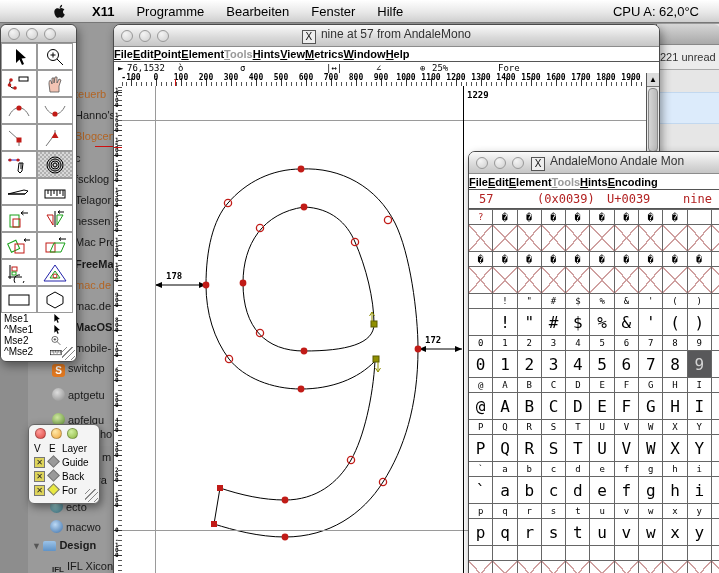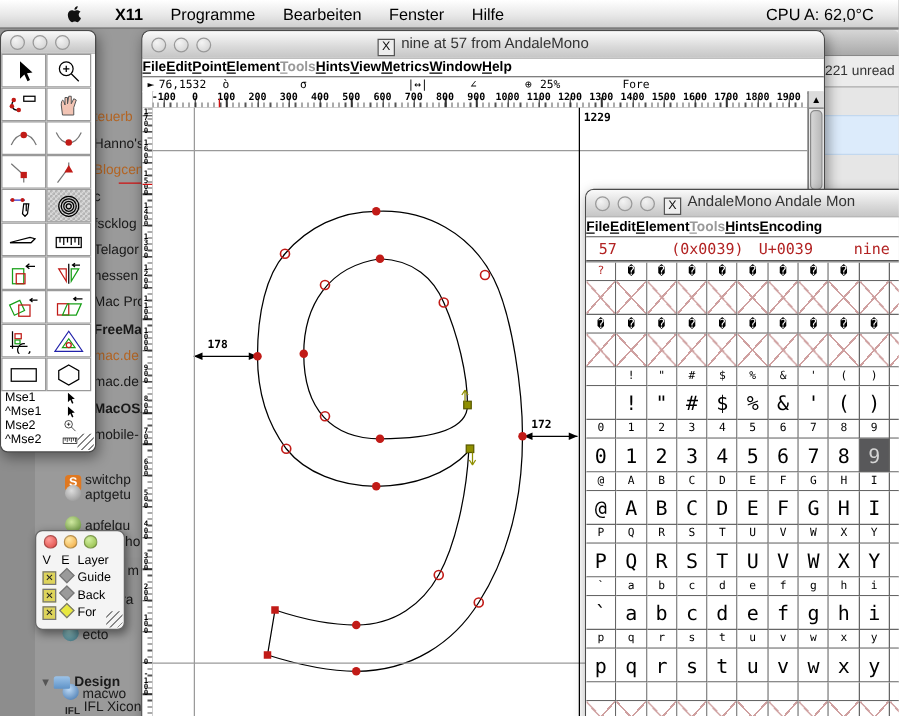--- a/index.html
+++ b/index.html
@@ -133,28 +133,28 @@
     <div class="sbitem" style="left: 75px; top: 151.6px;"><span>c</span></div>
     <div class="sbitem" style="left: 75px; top: 172.8px;"><span>fscklog</span></div>
     <div class="sbitem" style="left: 75px; top: 194px;"><span>Telagor</span></div>
     <div class="sbitem" style="left: 75px; top: 215.2px;"><span>nessen</span></div>
     <div class="sbitem" style="left: 75px; top: 236.4px;"><span>Mac Pro</span></div>
     <div class="sbitem bold" style="left: 75px; top: 257.6px;"><span>FreeMa</span></div>
     <div class="sbitem orange" style="left: 75px; top: 278.8px;"><span>mac.de</span></div>
     <div class="sbitem" style="left: 75px; top: 300px;"><span>mac.de</span></div>
     <div class="sbitem bold" style="left: 75px; top: 321.2px;"><span>MacOSX</span></div>
     <div class="sbitem" style="left: 75px; top: 342.4px;"><span>mobile-</span></div>
-    <div class="sbitem" style="left: 52px; top: 362px; margin-top: 16px;"><span class="sbicon" style="background: rgb(224, 120, 32); color: rgb(255, 255, 255); font-weight: bold; font-size: 10px; text-align: center; line-height: 13px;">S</span><span>switchp</span></div>
+    <div class="sbitem" style="left: 52px; top: 362px;"><span class="sbicon" style="background: rgb(224, 120, 32); color: rgb(255, 255, 255); font-weight: bold; font-size: 10px; text-align: center; line-height: 13px;">S</span><span>switchp</span></div>
     <div class="sbitem" style="left: 52px; top: 388px;"><span class="sbicon" style="background: radial-gradient(circle at 40% 35%, rgb(221, 221, 221), rgb(136, 136, 136)); border-radius: 50%;"></span><span>aptgetu</span></div>
     <div class="sbitem" style="left: 52px; top: 413px;"><span class="sbicon" style="background: radial-gradient(circle at 40% 35%, rgb(207, 232, 160), rgb(90, 138, 48)); border-radius: 50%;"></span><span>apfelqu</span></div>
     <div class="sbitem" style="left: 100px; top: 428px; z-index: 3;">ho</div>
     <div class="sbitem" style="left: 102px; top: 451px; z-index: 3;">m</div>
     <div class="sbitem" style="left: 97px; top: 474px; z-index: 3;">ra</div>
     <div class="sbitem" style="left: 50px; top: 500px;"><span class="sbicon" style="background: radial-gradient(circle at 40% 35%, rgb(153, 204, 204), rgb(51, 102, 119)); border-radius: 50%;"></span><span>ecto</span></div>
-    <div class="sbitem" style="left: 50px; top: 547px;"><span class="sbicon" style="background: radial-gradient(circle at 40% 35%, rgb(188, 217, 245), rgb(58, 110, 168)); border-radius: 50%;"></span><span>macwo</span></div>
+    <div class="sbitem" style="left: 50px; top: 520px;"><span class="sbicon" style="background: radial-gradient(circle at 40% 35%, rgb(188, 217, 245), rgb(58, 110, 168)); border-radius: 50%;"></span><span>macwo</span></div>
     <div class="sbitem bold" style="left: 32px; top: 539px;"><span style="color: rgb(85, 85, 85); font-size: 9px;">▼ </span><span class="sbicon" style="background: linear-gradient(rgb(156, 195, 232), rgb(95, 147, 200)); border-radius: 2px 2px 1px 1px; height: 10px; margin-top: 2px;"></span><span>Design</span></div>
     <div class="sbitem" style="left: 52px; top: 560px;"><span class="sbicon" style="background: none; color: rgb(34, 34, 34); font-weight: bold; font-size: 8px; border-bottom: 2px solid rgb(204, 34, 34); width: auto; height: auto; border-radius: 0px;">IFL</span><span>IFL Xicons.</span></div>
   </div>
 <div class="abs" style="left:0;top:356px;width:28px;height:217px;background:#8d8d8d;z-index:2;"></div>
 <div class="abs" style="left:28px;top:424px;width:85px;height:22px;background:#9c9c9c;z-index:2;"></div>
 <div class="abs redmark" style="left:95px;top:146px;width:27px;height:1px;z-index:3;"></div>
 
 <div id="mailfrag" class="abs">
   <div class="mtb"></div>
   <div class="unread">221 unread</div>

